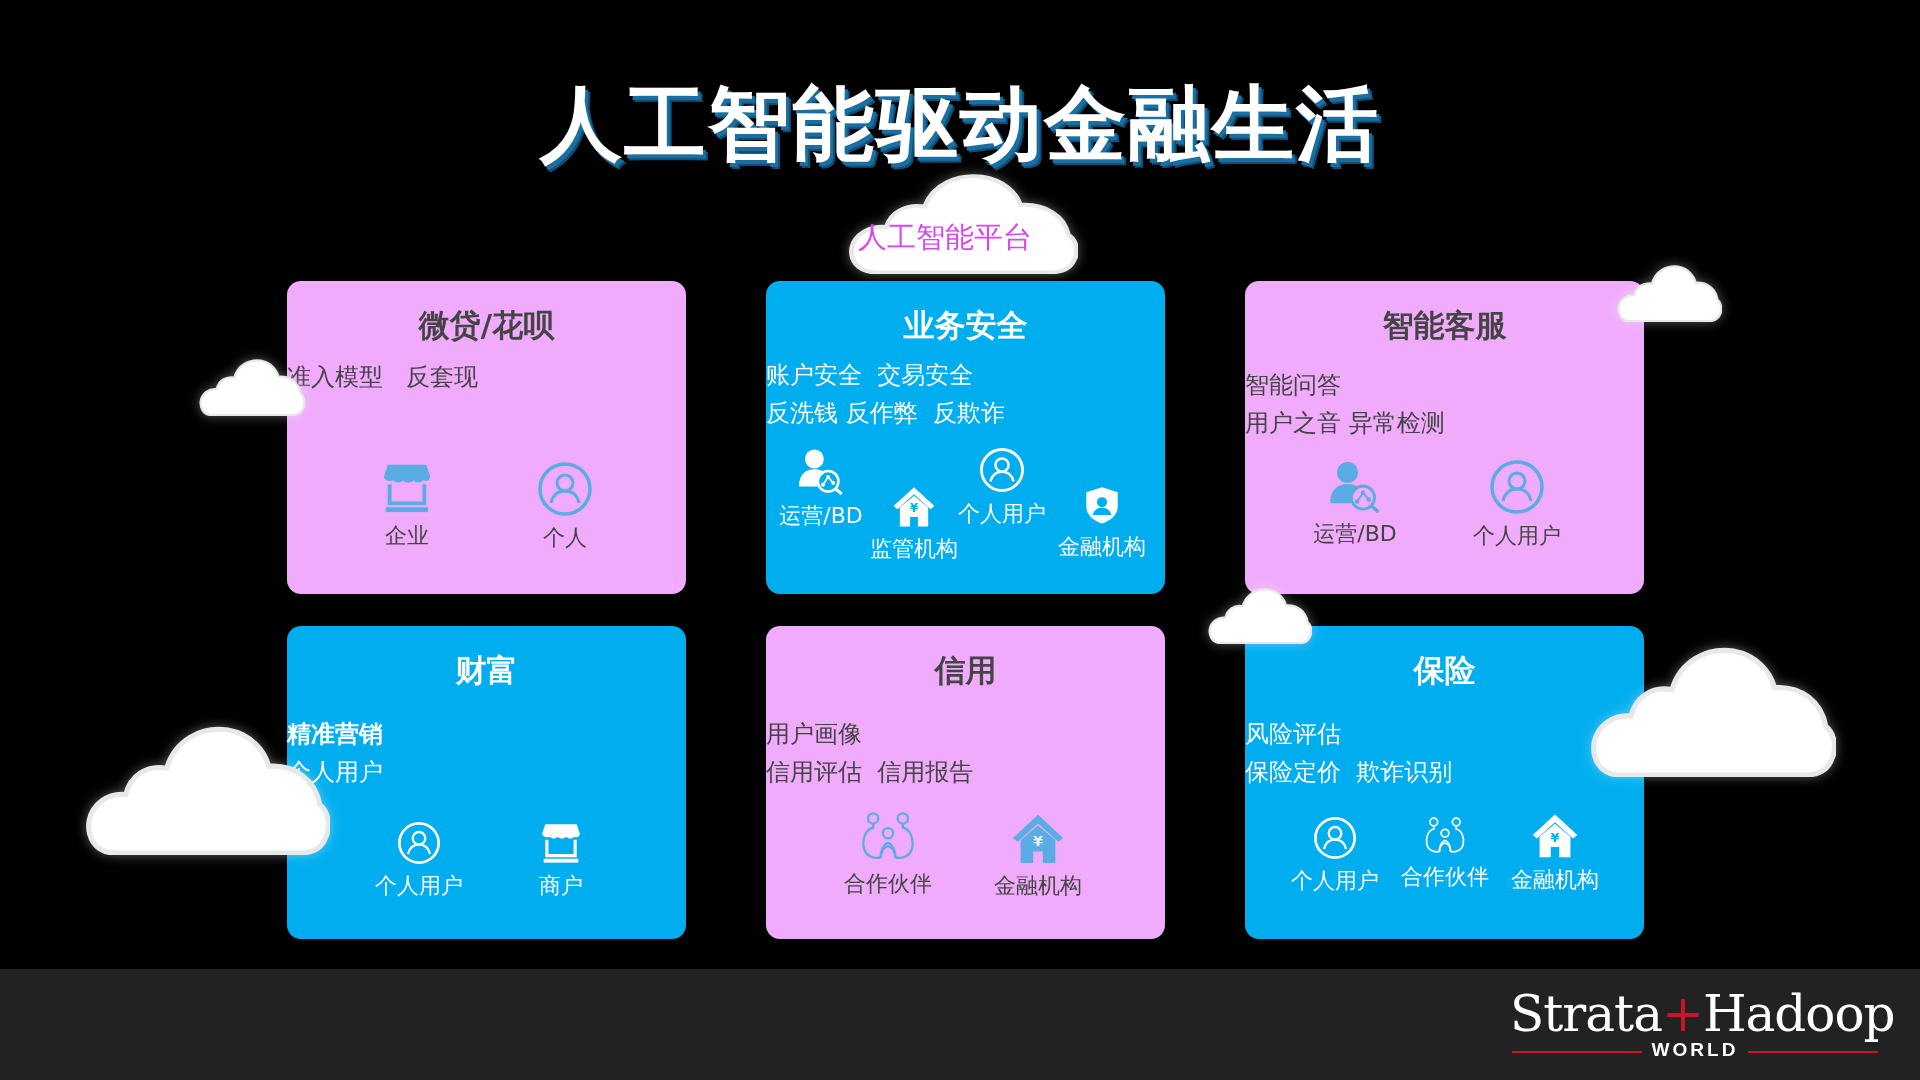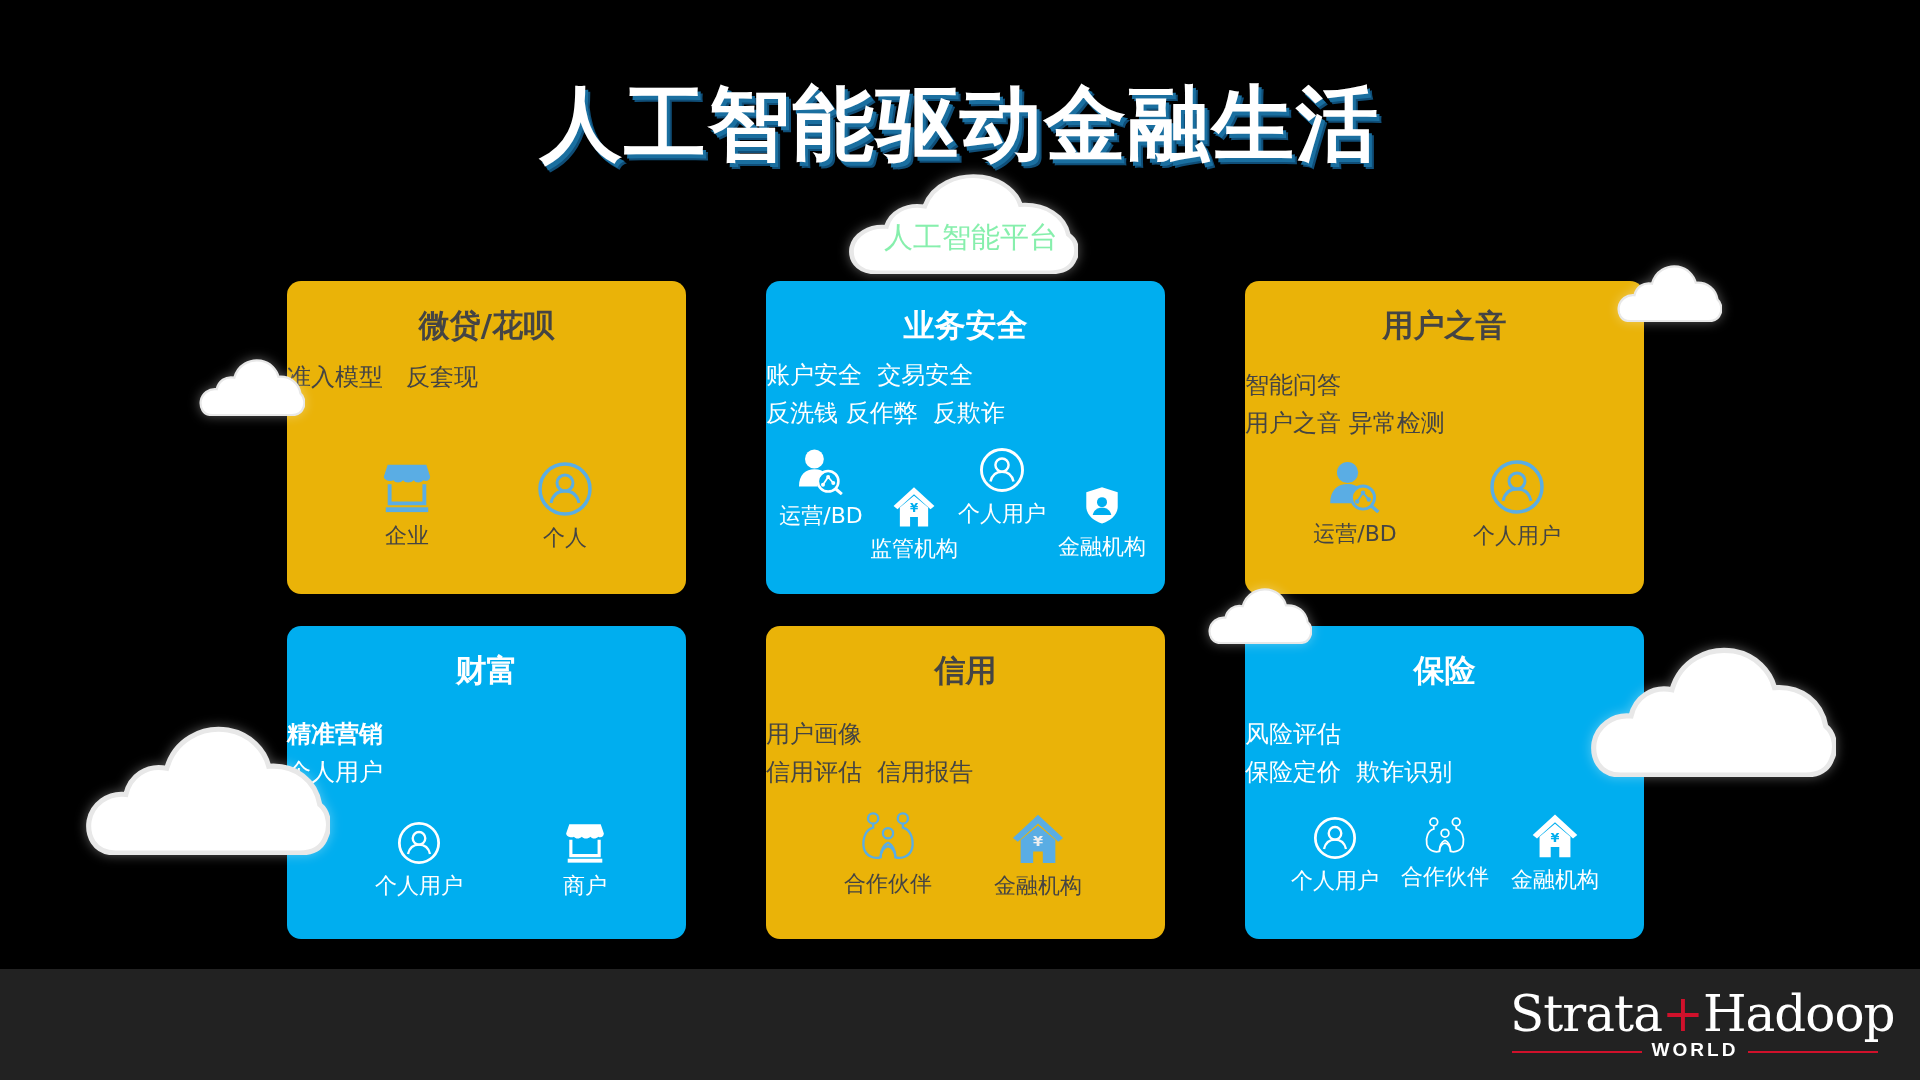--- a/index.html
+++ b/index.html
@@ -8,21 +8,21 @@
 
   .title {
     position: absolute; left: 0; top: 70px; width: 1920px; text-align: center;
     font-size: 82px; font-weight: bold; color: #fff; letter-spacing: 2px;
     text-shadow: 3px 4px 0 #1a6fa0, 5px 6px 0 #0f4e78;
   }
 
   .card {
     position: absolute; width: 399px; height: 313px; border-radius: 14px;
   }
-  .card.gray { background: #eab308; color: #444; }
+  .card.gray { background: #f0abfc; color: #444; }
   .card.blue { background: #00aeef; color: #fff; }
   .card .ctitle {
     position: absolute; left: 0; width: 100%; top: 24px; text-align: center;
     font-size: 31px; font-weight: bold;
   }
   .card .line {
     position: absolute; left: 0; width: 100%; text-align: left; font-size: 24px;
     white-space: pre;
   }
   .ent {
@@ -30,22 +30,22 @@
     transform: translateX(-50%);
   }
   .ent svg { display: block; margin: 0 auto 6px auto; }
   .gray .ic { fill: #5aade4; stroke: #5aade4; }
   .blue .ic { fill: #fff; stroke: #fff; }
 
   .cloud { position: absolute; }
   .cloud svg { display: block; filter: drop-shadow(0 0 6px rgba(255,255,255,0.35)); }
 
   .cloud-label {
-    position: absolute; left: 858px; top: 218px; width: 200px; text-align: right;
-    font-size: 29px; color: #86efac;
+    position: absolute; left: 858px; top: 218px; width: 200px; text-align: left;
+    font-size: 29px; color: #d946ef;
   }
 
   .footer {
     position: absolute; left: 0; top: 969px; width: 1920px; height: 111px; background: #222;
   }
   .logo {
     position: absolute; left: 1510px; top: 985px; width: 370px; height: 80px;
   }
   .logo-main {
     position: absolute; left: 0; top: 0; width: 100%; text-align: center;
@@ -166,21 +166,21 @@
   </div>
   <div class="ent" style="left:336px; top:203px;">
     <svg class="ic" width="40" height="42" viewBox="0 0 56 56">
         <use href="#sym-shield-user"></use>
       </svg>
     <span>金融机构</span>
   </div>
 </div>
 
 <div class="card gray" style="left:1245px; top:281px;">
-  <div class="ctitle">用户之音</div>
+  <div class="ctitle">智能客服</div>
   <div class="line" style="top:88px;">智能问答</div>
   <div class="line" style="top:126px;">用户之音 异常检测</div>
   <div class="ent" style="left:110px; top:178px;">
     <svg class="ic" width="54" height="54" viewBox="0 0 56 56">
         <use href="#sym-user-analytics"></use>
       </svg>
     <span>运营/BD</span>
   </div>
   <div class="ent" style="left:272px; top:178px;">
     <svg class="ic" width="56" height="56" viewBox="0 0 56 56">
@@ -193,21 +193,21 @@
 <div class="card blue" style="left:287px; top:626px;">
   <div class="ctitle">财富</div>
   <div class="line" style="top:92px;font-weight:bold;">精准营销</div>
   <div class="line" style="top:130px;">个人用户</div>
   <div class="ent" style="left:132px; top:195px;">
     <svg class="ic" width="44" height="44" viewBox="0 0 56 56">
         <use href="#sym-user-circle"></use>
       </svg>
     <span>个人用户</span>
   </div>
-  <div class="ent" style="left:274px; top:195px;margin-left:24px;">
+  <div class="ent" style="left:274px; top:195px;">
     <svg class="ic" width="44" height="44" viewBox="0 0 56 56">
         <use href="#sym-storefront"></use>
       </svg>
     <span>商户</span>
   </div>
 </div>
 
 <div class="card gray" style="left:766px; top:626px;">
   <div class="ctitle">信用</div>
   <div class="line" style="top:92px;">用户画像</div>

